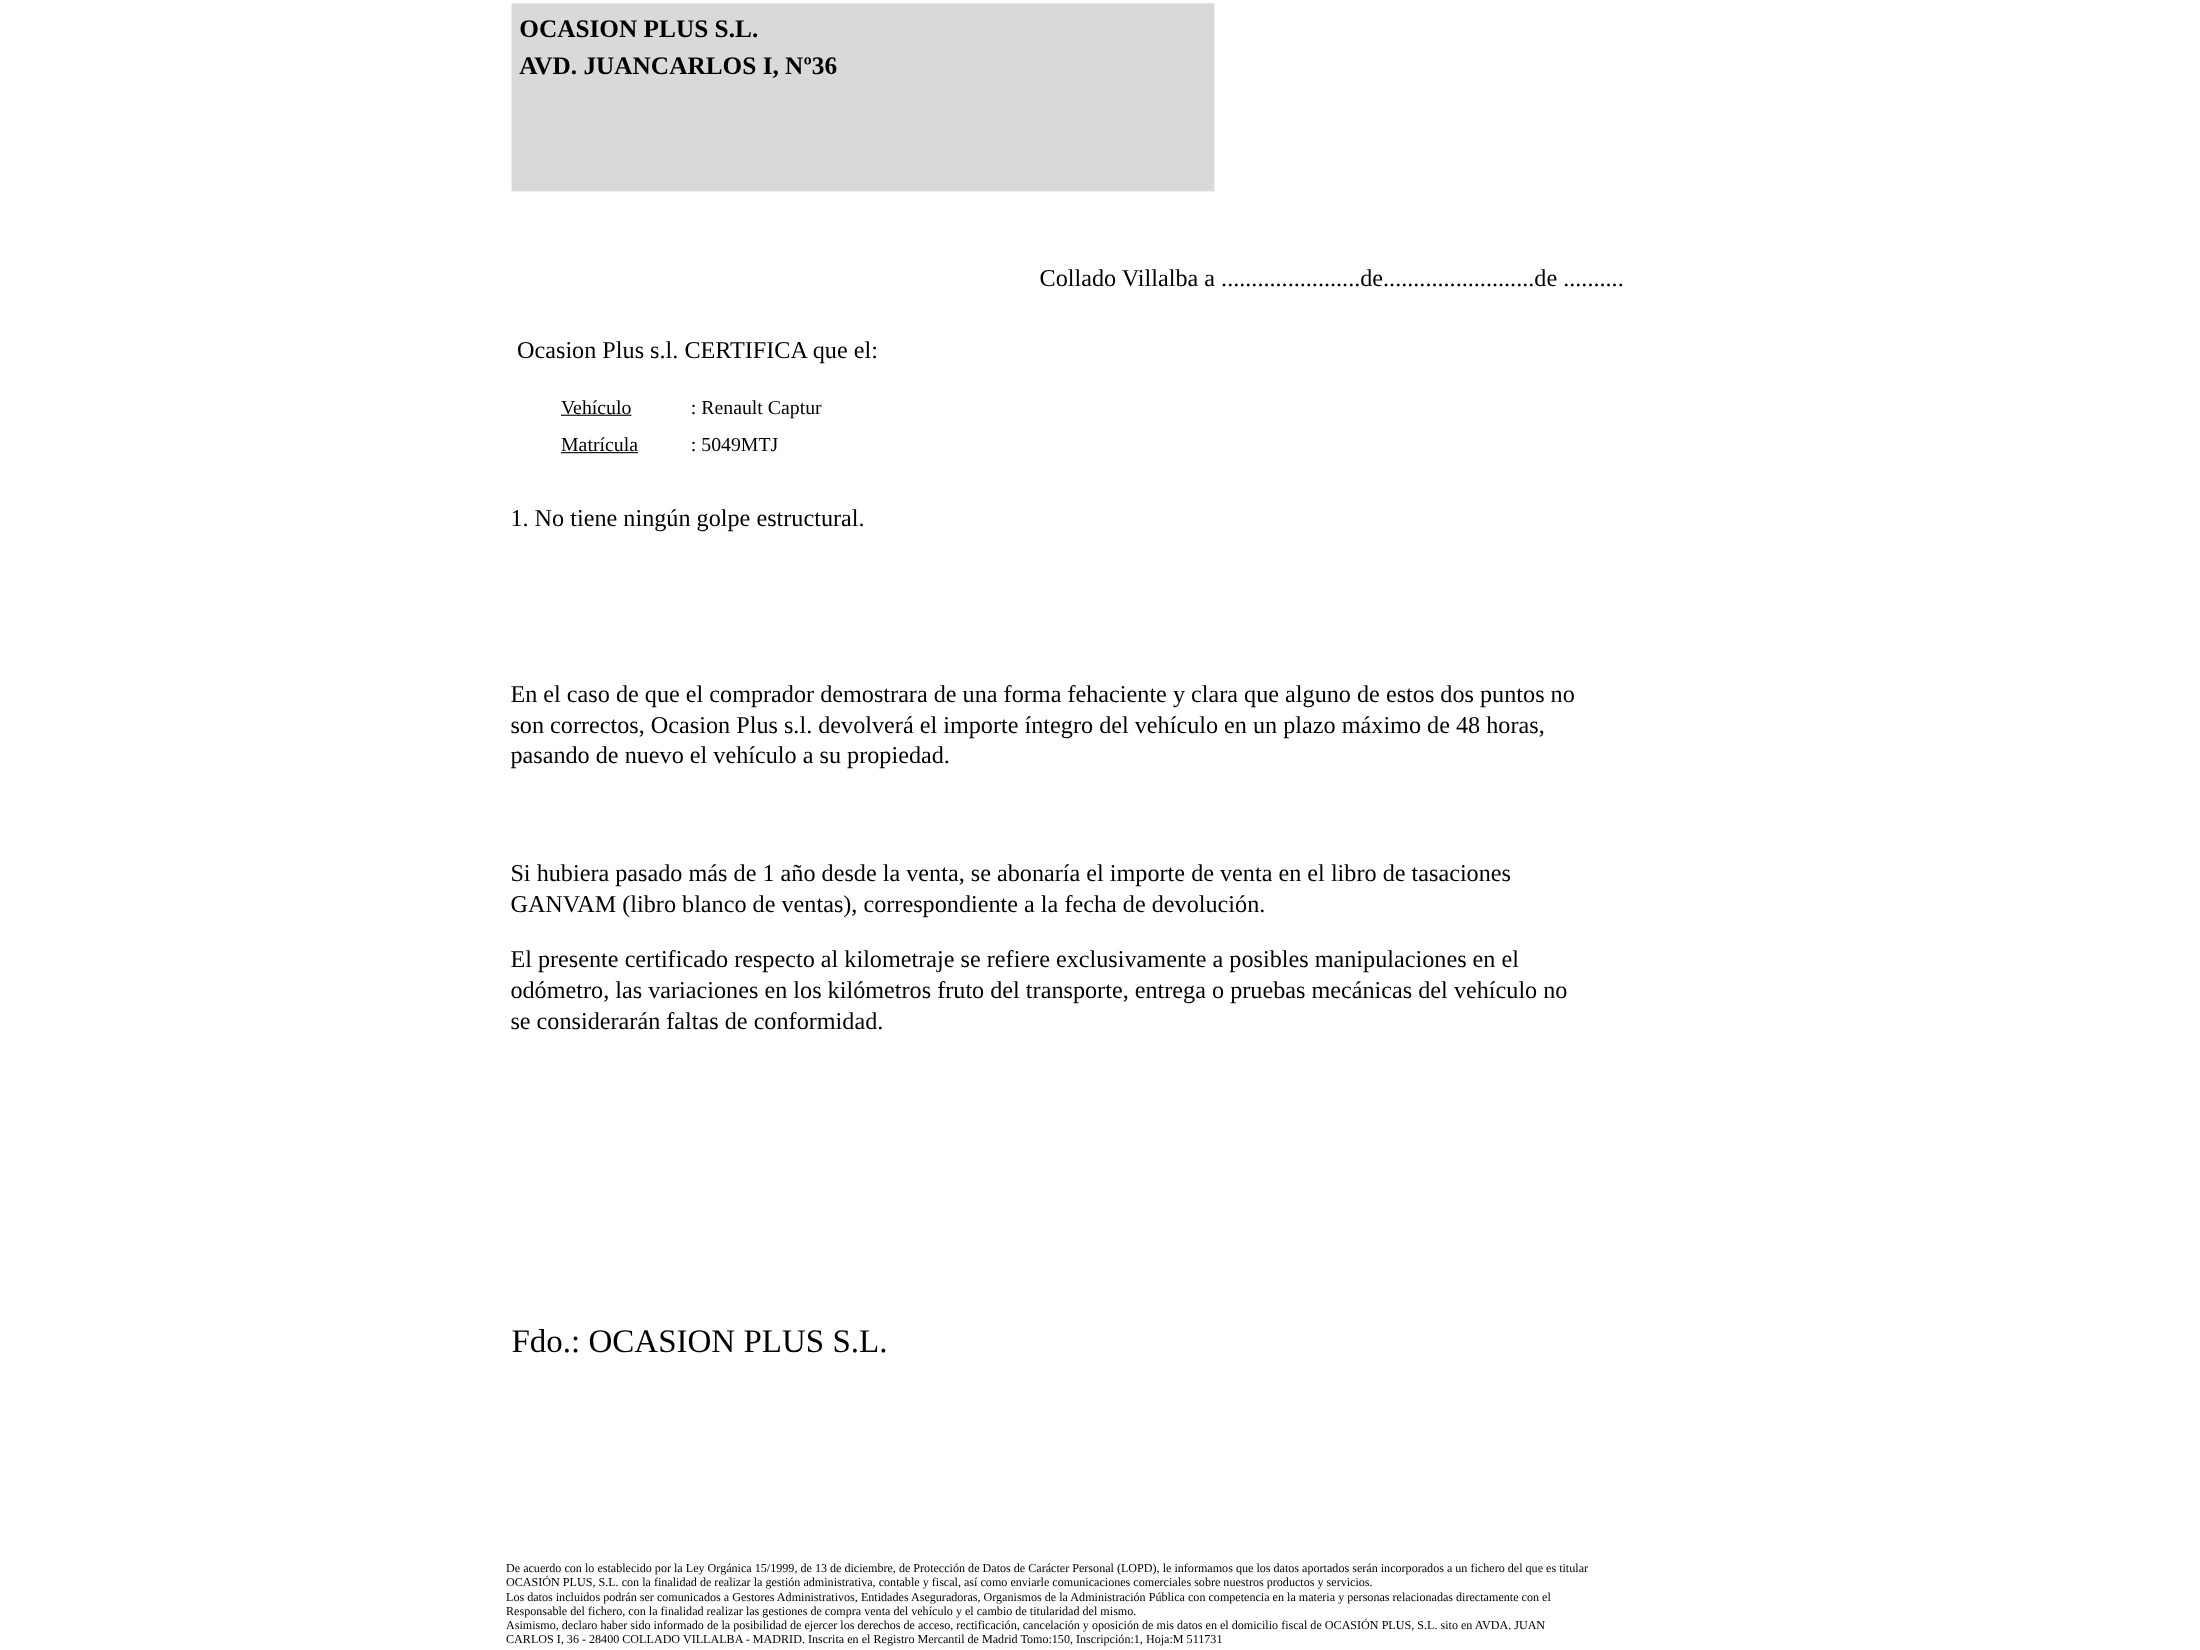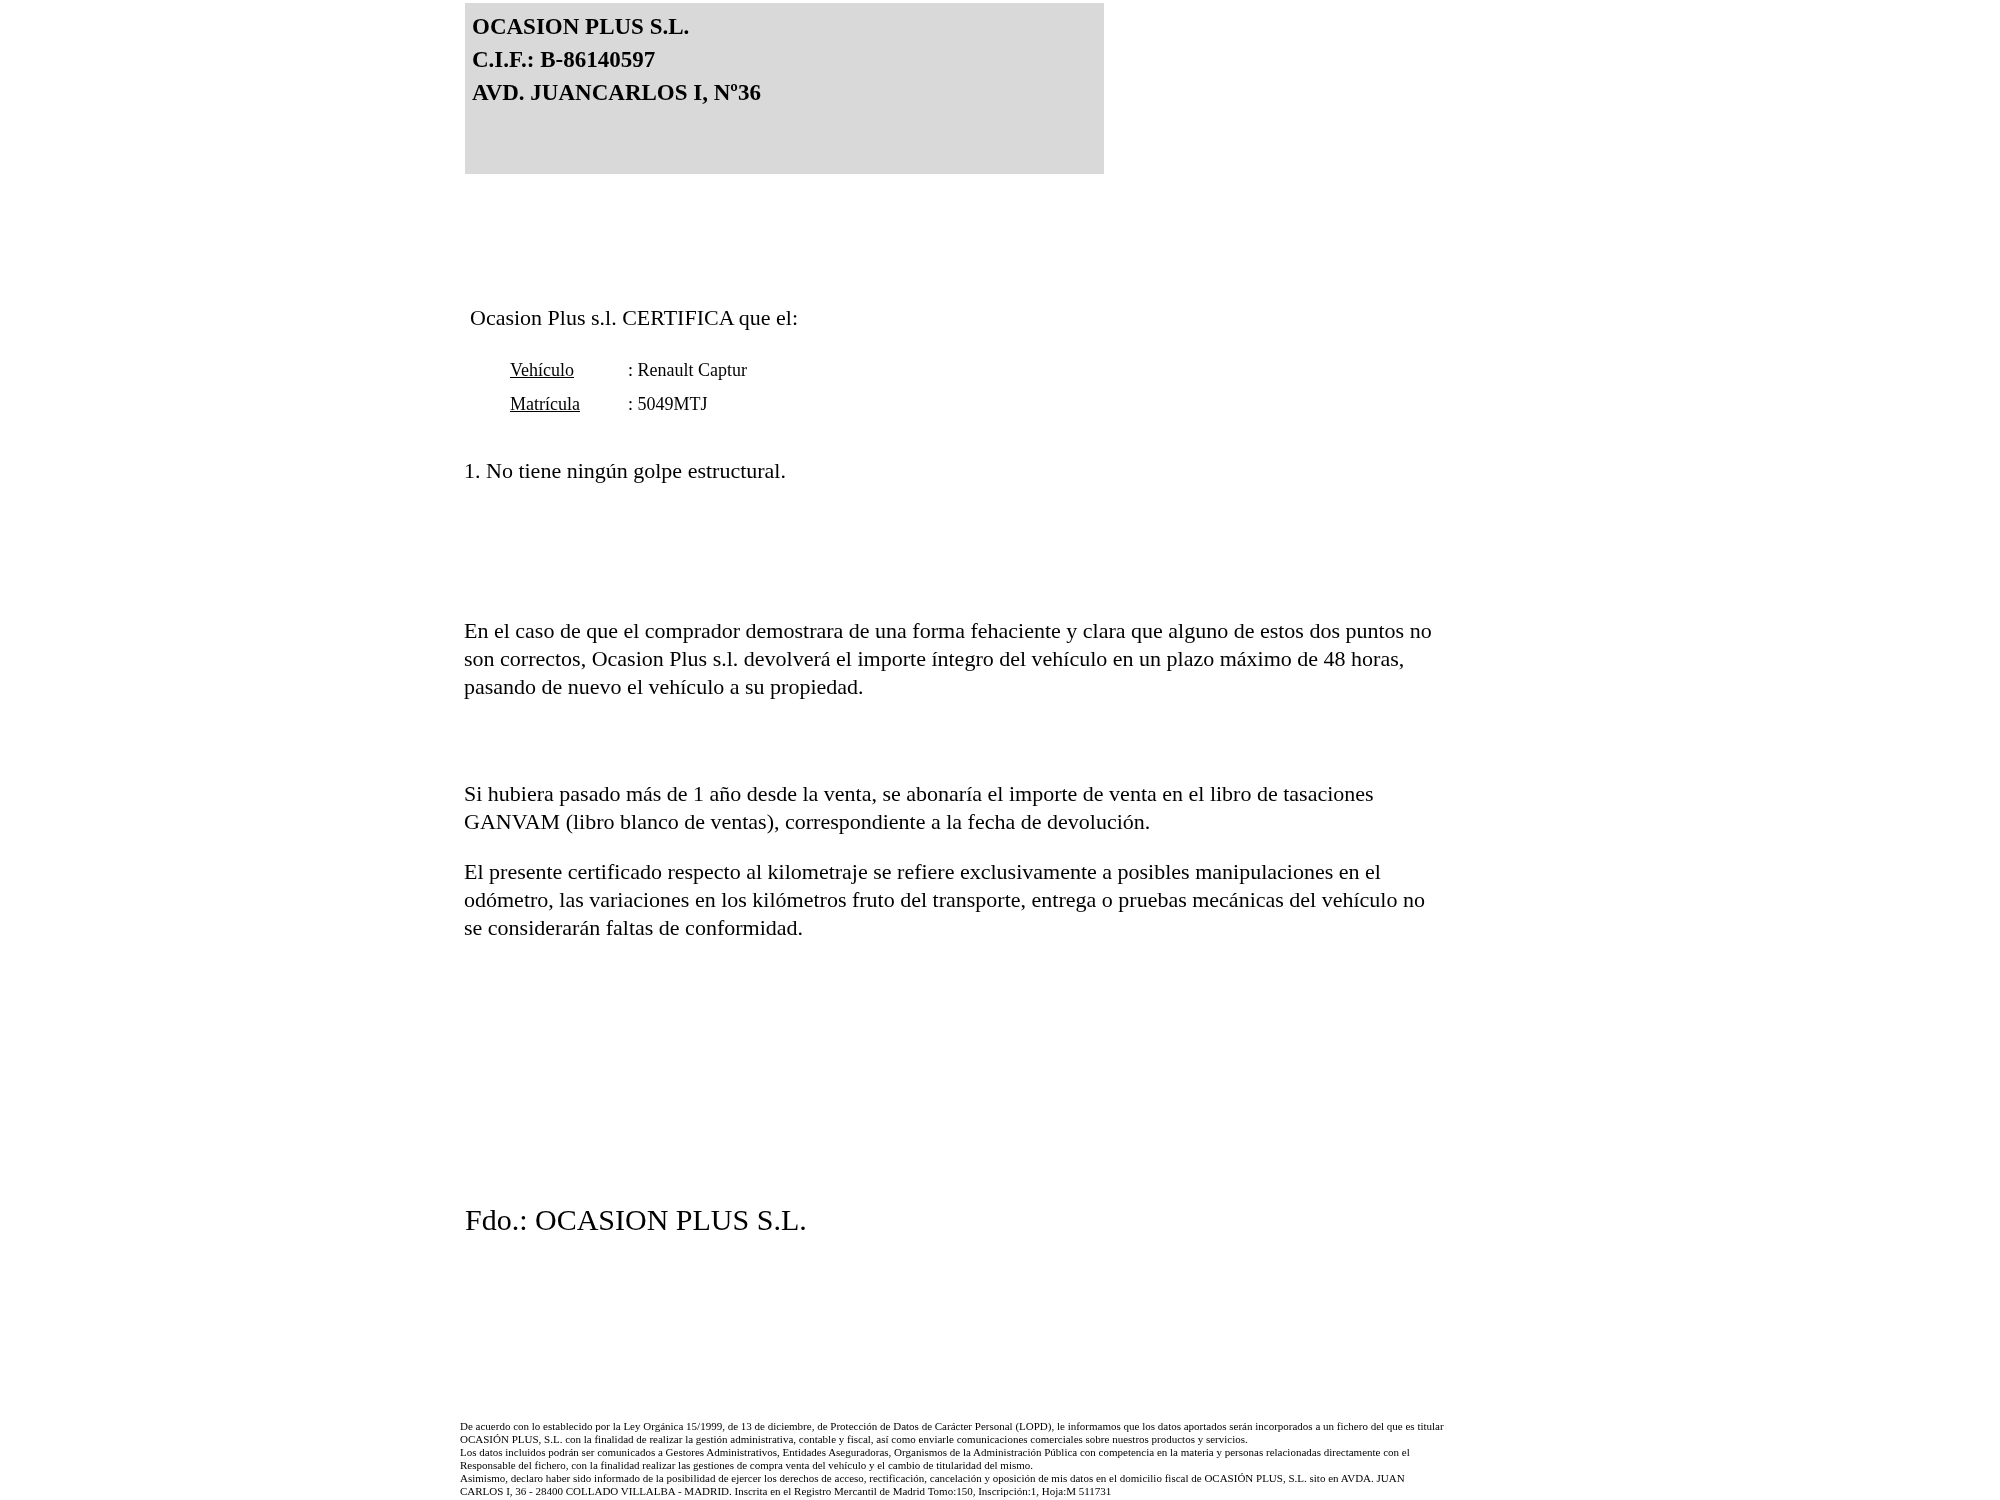--- a/index.html
+++ b/index.html
@@ -96,24 +96,24 @@
     white-space: pre;
   }
 </style>
 </head>
 <body>
 
 <div class="page">
 
   <div class="header-box">
     <div class="hline">OCASION PLUS S.L.</div>
-    <div class="hline">C.I.F.: B-86140597</div>
     <div class="hline">AVD. JUANCARLOS I, Nº36</div>
   </div>
 
+  <div class="date-line">Collado Villalba a .......................de.........................de ..........</div>
 
   <div class="cert-intro">Ocasion Plus s.l. CERTIFICA que el:</div>
 
   <div class="cert-row row-vehicle">
     <span class="cert-label">Vehículo</span><span class="cert-value">: Renault Captur</span>
   </div>
 
   <div class="cert-row row-plate">
     <span class="cert-label">Matrícula</span><span class="cert-value">: 5049MTJ</span>
   </div>

